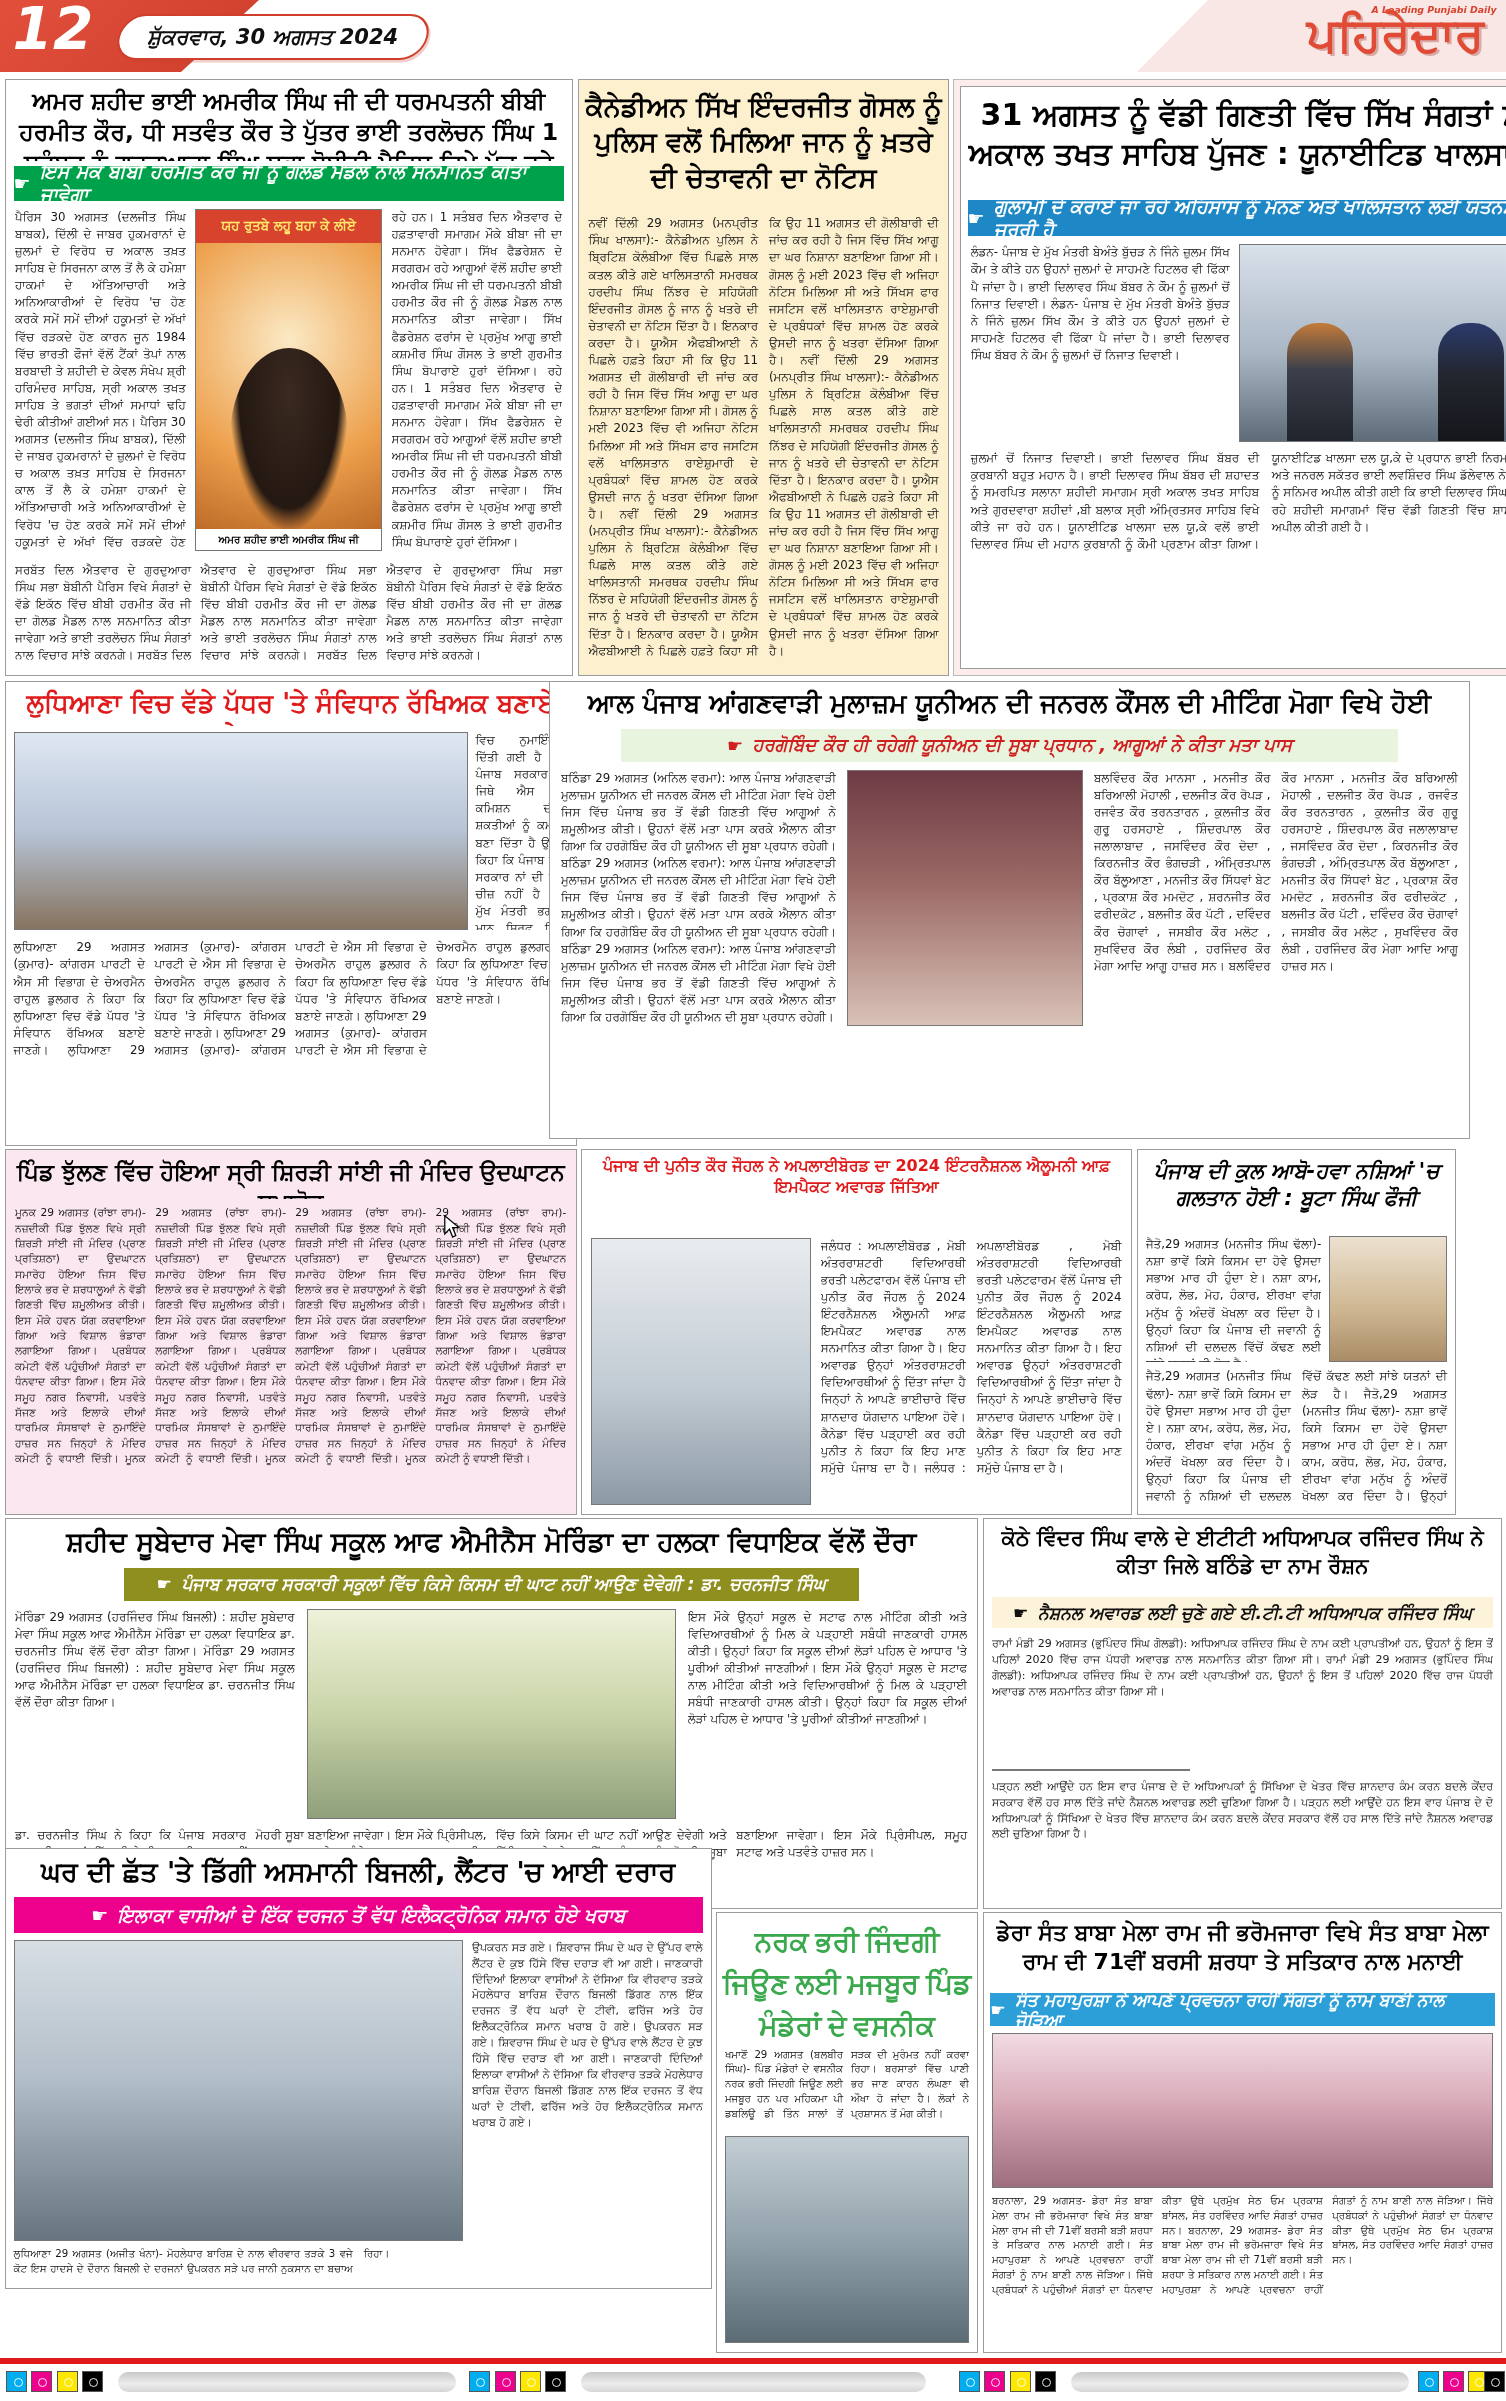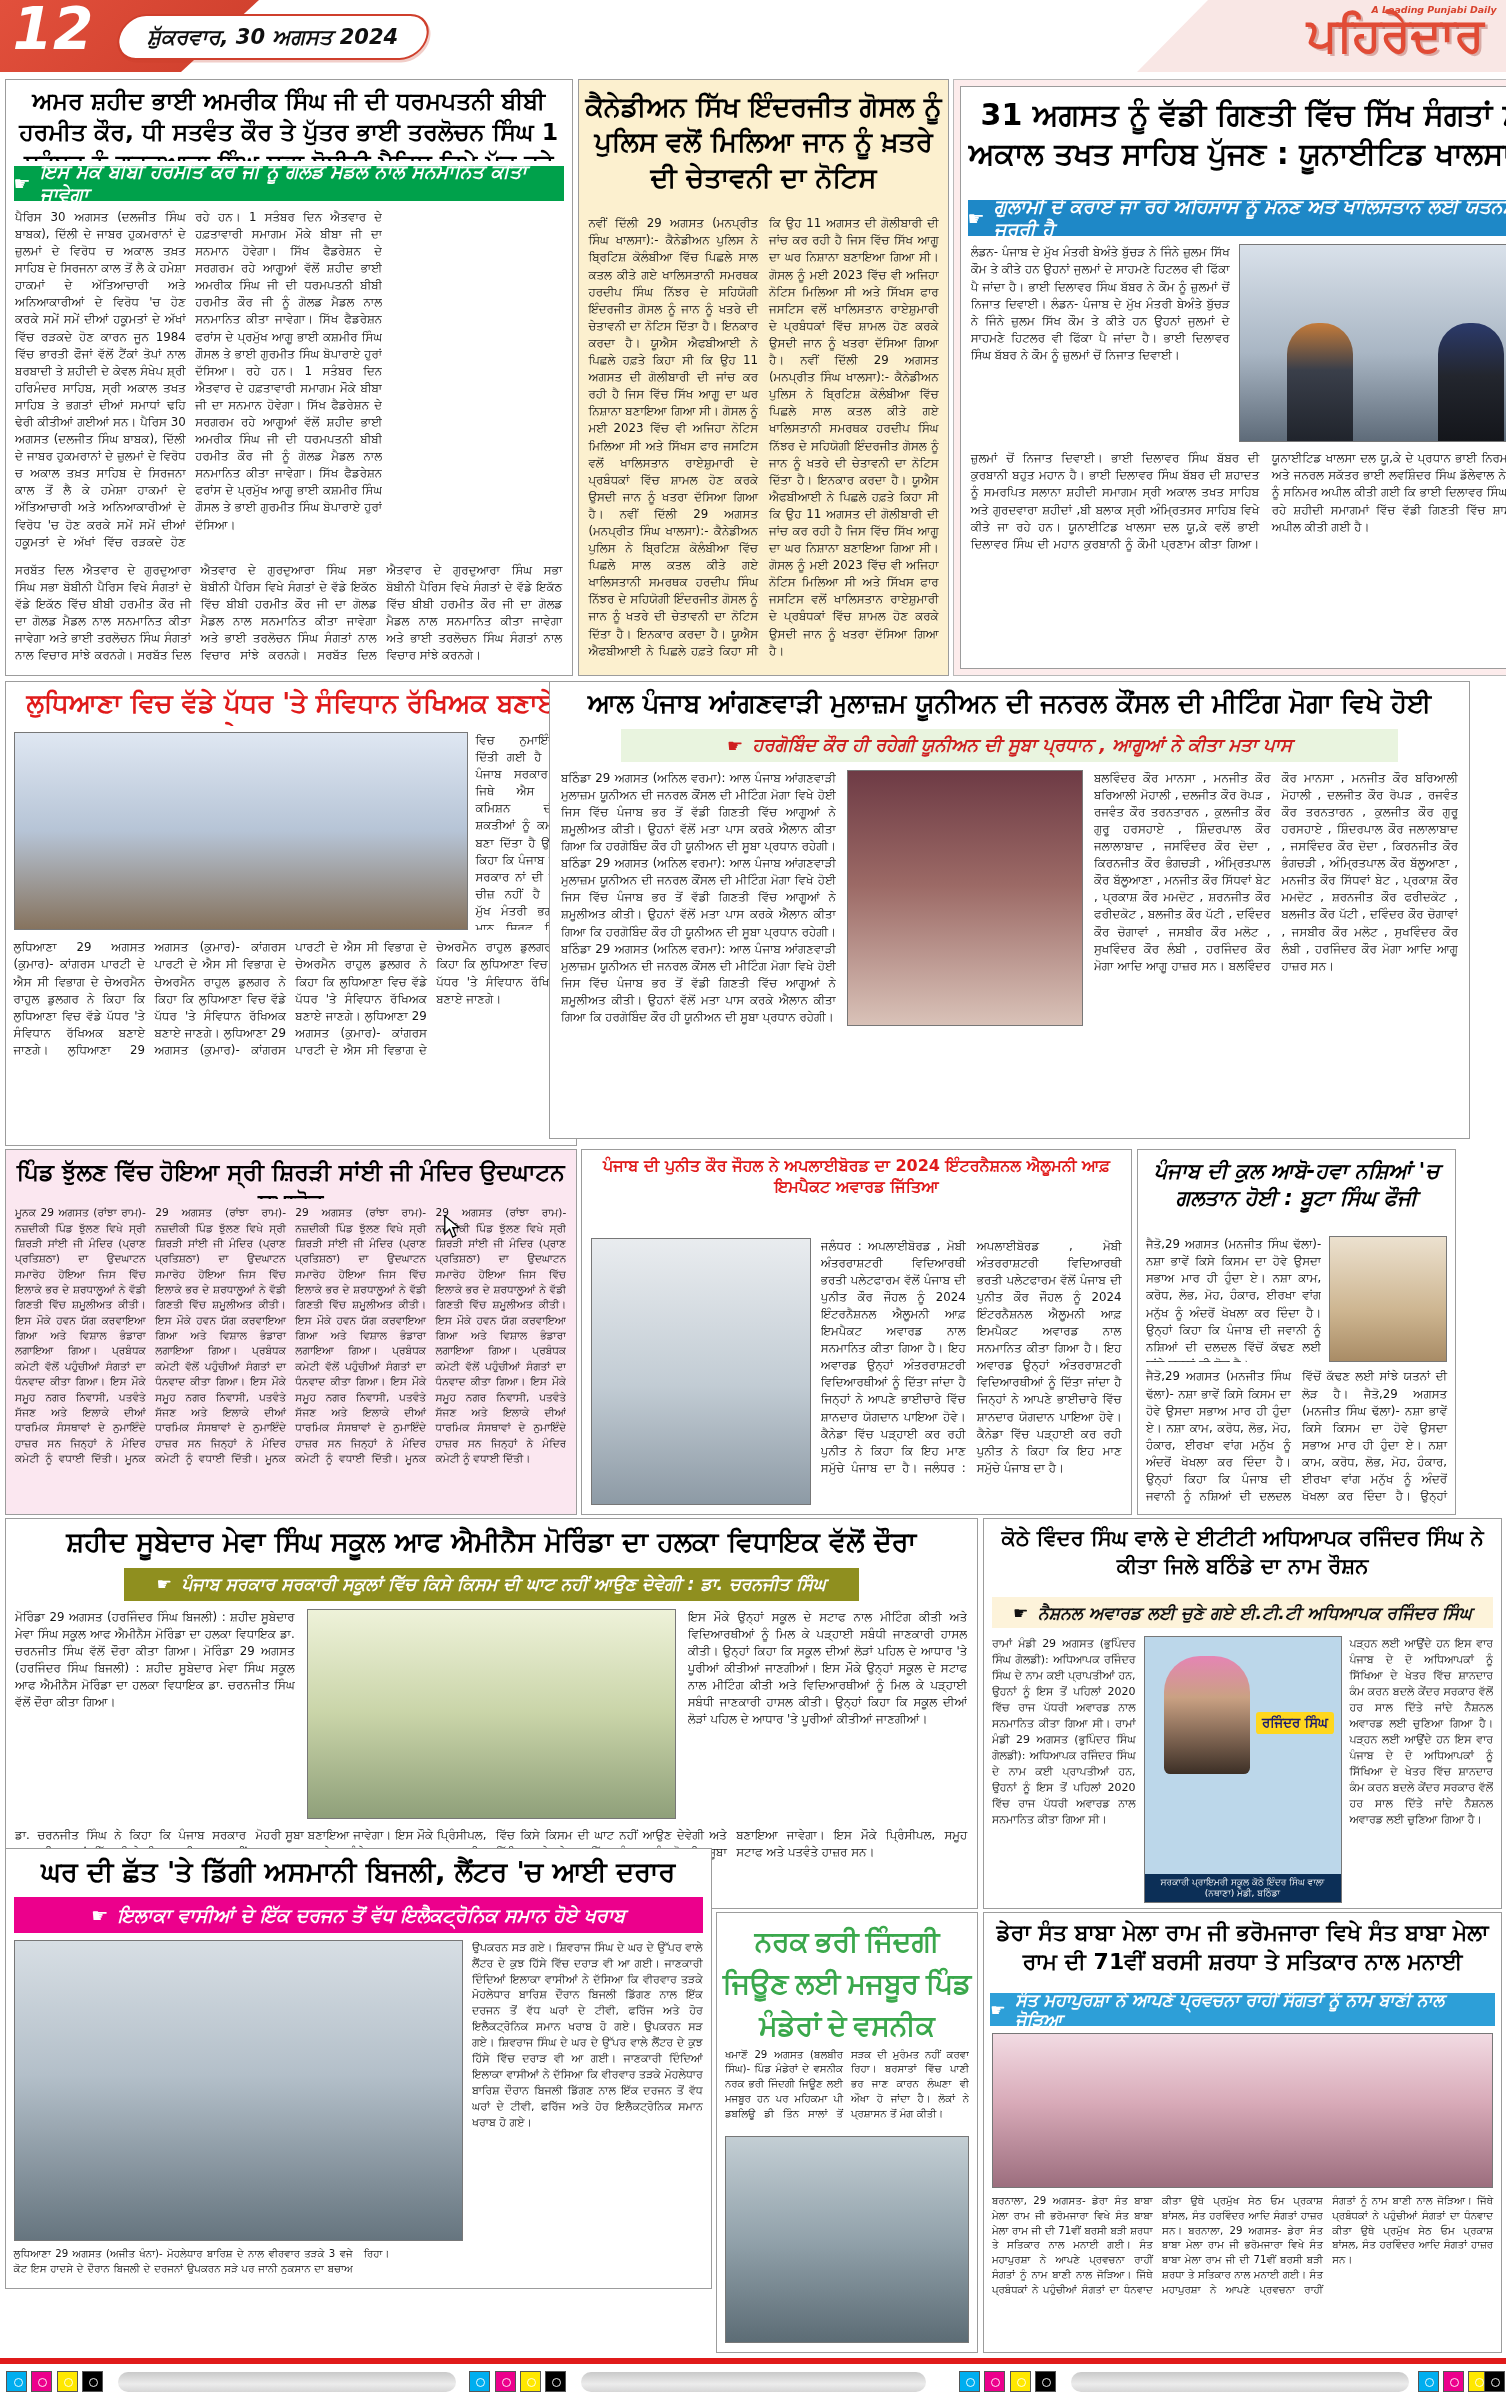--- a/index.html
+++ b/index.html
@@ -93,21 +93,21 @@
   #a9 .hl{font-size:27px;height:41px;padding:4.7px 6.3px 0;}
   #a9 .bar{background:#8f8f1f;height:33px;margin:3.1px 118px 0;font-size:17.3px;}
   .a9row{display:flex;gap:12px;padding:7.9px 9.4px;height:210px;}
   .a9row .bd{flex:1;}
   .photo9a{width:369px;flex:none;background:linear-gradient(180deg,#eef2d9 0%,#c9d4a8 50%,#8fa07a 100%);}
   .a9rest{columns:4;column-gap:9.4px;padding:0 9.4px;height:88px;}
   
   #a10{left:983px;top:1518px;width:519px;height:391px;}
   #a10 .hl{font-size:21px;height:69px;padding:6.3px 6.3px 0;}
   #a10 .bar{background:#fdf3da;color:#111;height:31px;margin:3.1px 7.9px 0;font-size:17.3px;}
-  .a10row{display:flex;gap:7.9px;padding:7.9px;height:267px;}
+  .a10row{display:flex;gap:7.9px;padding:7.9px;height:267px;flex-direction:column;}
   .a10row .bd{flex:1;font-size:11px;}
   .pcard{width:196px;flex:none;background:#bcd7ea;position:relative;border:0.8px solid #777;overflow:hidden;}
   .pcard .face{position:absolute;left:19px;top:19px;width:86px;height:118px;border-radius:36px 36px 6.3px 6.3px;
         background:linear-gradient(180deg,#e585b4 0%,#caa183 35%,#3c2f26 100%);}
   .plabel{position:absolute;right:6.3px;top:75px;background:#ffd71e;color:#1b1b70;font-weight:800;
         font-size:13.3px;padding:3.1px 6.3px;border-radius:3.1px;}
   .pschool{position:absolute;left:0;right:0;bottom:0;background:#0c2f57;color:#fff;font-size:9px;
         padding:3.1px 4.7px;text-align:center;}
   
   #a11{left:4.7px;top:1848px;width:707px;height:441px;}
@@ -155,20 +155,25 @@
   </div>
 
   <div class="art" id="a1">
     <div class="hl">ਅਮਰ ਸ਼ਹੀਦ ਭਾਈ ਅਮਰੀਕ ਸਿੰਘ ਜੀ ਦੀ ਧਰਮਪਤਨੀ ਬੀਬੀ ਹਰਮੀਤ ਕੌਰ, ਧੀ ਸਤਵੰਤ ਕੌਰ ਤੇ ਪੁੱਤਰ ਭਾਈ ਤਰਲੋਚਨ ਸਿੰਘ 1 ਸਤੰਬਰ ਨੂੰ ਗੁਰਦੁਆਰਾ ਸਿੰਘ ਸਭਾ ਬੋਬੀਨੀ ਪੈਰਿਸ ਵਿਖੇ ਪੁੱਜ ਰਹੇ ਹਨ</div>
     <div class="bar">
       <span class="pt">☛</span>
       <span>ਇਸ ਮੌਕੇ ਬੀਬੀ ਹਰਮੀਤ ਕੌਰ ਜੀ ਨੂੰ ਗੋਲਡ ਮੈਡਲ ਨਾਲ ਸਨਮਾਨਿਤ ਕੀਤਾ ਜਾਵੇਗਾ</span>
     </div>
     <div class="a1grid">
       <div class="bd">ਪੈਰਿਸ 30 ਅਗਸਤ (ਦਲਜੀਤ ਸਿੰਘ ਬਾਬਕ), ਦਿੱਲੀ ਦੇ ਜਾਬਰ ਹੁਕਮਰਾਨਾਂ ਦੇ ਜ਼ੁਲਮਾਂ ਦੇ ਵਿਰੋਧ ਚ ਅਕਾਲ ਤਖ਼ਤ ਸਾਹਿਬ ਦੇ ਸਿਰਜਨਾ ਕਾਲ ਤੋਂ ਲੈ ਕੇ ਹਮੇਸ਼ਾ ਹਾਕਮਾਂ ਦੇ ਅੱਤਿਆਚਾਰੀ ਅਤੇ ਅਨਿਆਕਾਰੀਆਂ ਦੇ ਵਿਰੋਧ 'ਚ ਹੋਣ ਕਰਕੇ ਸਮੇਂ ਸਮੇਂ ਦੀਆਂ ਹਕੂਮਤਾਂ ਦੇ ਅੱਖਾਂ ਵਿੱਚ ਰੜਕਦੇ ਹੋਣ ਕਾਰਨ ਜੂਨ 1984 ਵਿੱਚ ਭਾਰਤੀ ਫੌਜਾਂ ਵੱਲੋਂ ਟੈਂਕਾਂ ਤੋਪਾਂ ਨਾਲ ਬਰਬਾਦੀ ਤੇ ਸ਼ਹੀਦੀ ਦੇ ਕੇਵਲ ਸੰਖੇਪ ਸ਼੍ਰੀ ਹਰਿਮੰਦਰ ਸਾਹਿਬ, ਸ੍ਰੀ ਅਕਾਲ ਤਖਤ ਸਾਹਿਬ ਤੇ ਭਗਤਾਂ ਦੀਆਂ ਸਮਾਧਾਂ ਢਹਿ ਢੇਰੀ ਕੀਤੀਆਂ ਗਈਆਂ ਸਨ। ਪੈਰਿਸ 30 ਅਗਸਤ (ਦਲਜੀਤ ਸਿੰਘ ਬਾਬਕ), ਦਿੱਲੀ ਦੇ ਜਾਬਰ ਹੁਕਮਰਾਨਾਂ ਦੇ ਜ਼ੁਲਮਾਂ ਦੇ ਵਿਰੋਧ ਚ ਅਕਾਲ ਤਖ਼ਤ ਸਾਹਿਬ ਦੇ ਸਿਰਜਨਾ ਕਾਲ ਤੋਂ ਲੈ ਕੇ ਹਮੇਸ਼ਾ ਹਾਕਮਾਂ ਦੇ ਅੱਤਿਆਚਾਰੀ ਅਤੇ ਅਨਿਆਕਾਰੀਆਂ ਦੇ ਵਿਰੋਧ 'ਚ ਹੋਣ ਕਰਕੇ ਸਮੇਂ ਸਮੇਂ ਦੀਆਂ ਹਕੂਮਤਾਂ ਦੇ ਅੱਖਾਂ ਵਿੱਚ ਰੜਕਦੇ ਹੋਣ ਕਾਰਨ ਜੂਨ 1984 ਵਿੱਚ ਭਾਰਤੀ ਫੌਜਾਂ ਵੱਲੋਂ ਟੈਂਕਾਂ ਤੋਪਾਂ ਨਾਲ ਬਰਬਾਦੀ ਤੇ ਸ਼ਹੀਦੀ ਦੇ ਕੇਵਲ ਸੰਖੇਪ ਸ਼੍ਰੀ ਹਰਿਮੰਦਰ ਸਾਹਿਬ, ਸ੍ਰੀ ਅਕਾਲ ਤਖਤ ਸਾਹਿਬ ਤੇ ਭਗਤਾਂ ਦੀਆਂ ਸਮਾਧਾਂ ਢਹਿ ਢੇਰੀ ਕੀਤੀਆਂ ਗਈਆਂ ਸਨ।</div>
+      <div class="photo photo1">
+        <div class="p1top">ਯਹ ਰੁਤਬੇ ਲਹੂ ਬਹਾ ਕੇ ਲੀਏ</div>
+        <div class="p1sil"></div>
+        <div class="p1cap">ਅਮਰ ਸ਼ਹੀਦ ਭਾਈ ਅਮਰੀਕ ਸਿੰਘ ਜੀ</div>
+      </div>
       <div class="bd">ਰਹੇ ਹਨ। 1 ਸਤੰਬਰ ਦਿਨ ਐਤਵਾਰ ਦੇ ਹਫ਼ਤਾਵਾਰੀ ਸਮਾਗਮ ਮੌਕੇ ਬੀਬਾ ਜੀ ਦਾ ਸਨਮਾਨ ਹੋਵੇਗਾ। ਸਿੱਖ ਫੈਡਰੇਸ਼ਨ ਦੇ ਸਰਗਰਮ ਰਹੇ ਆਗੂਆਂ ਵੱਲੋਂ ਸ਼ਹੀਦ ਭਾਈ ਅਮਰੀਕ ਸਿੰਘ ਜੀ ਦੀ ਧਰਮਪਤਨੀ ਬੀਬੀ ਹਰਮੀਤ ਕੌਰ ਜੀ ਨੂੰ ਗੋਲਡ ਮੈਡਲ ਨਾਲ ਸਨਮਾਨਿਤ ਕੀਤਾ ਜਾਵੇਗਾ। ਸਿੱਖ ਫੈਡਰੇਸ਼ਨ ਫਰਾਂਸ ਦੇ ਪ੍ਰਮੁੱਖ ਆਗੂ ਭਾਈ ਕਸ਼ਮੀਰ ਸਿੰਘ ਗੌਸਲ ਤੇ ਭਾਈ ਗੁਰਮੀਤ ਸਿੰਘ ਬੋਪਾਰਾਏ ਹੁਰਾਂ ਦੱਸਿਆ। ਰਹੇ ਹਨ। 1 ਸਤੰਬਰ ਦਿਨ ਐਤਵਾਰ ਦੇ ਹਫ਼ਤਾਵਾਰੀ ਸਮਾਗਮ ਮੌਕੇ ਬੀਬਾ ਜੀ ਦਾ ਸਨਮਾਨ ਹੋਵੇਗਾ। ਸਿੱਖ ਫੈਡਰੇਸ਼ਨ ਦੇ ਸਰਗਰਮ ਰਹੇ ਆਗੂਆਂ ਵੱਲੋਂ ਸ਼ਹੀਦ ਭਾਈ ਅਮਰੀਕ ਸਿੰਘ ਜੀ ਦੀ ਧਰਮਪਤਨੀ ਬੀਬੀ ਹਰਮੀਤ ਕੌਰ ਜੀ ਨੂੰ ਗੋਲਡ ਮੈਡਲ ਨਾਲ ਸਨਮਾਨਿਤ ਕੀਤਾ ਜਾਵੇਗਾ। ਸਿੱਖ ਫੈਡਰੇਸ਼ਨ ਫਰਾਂਸ ਦੇ ਪ੍ਰਮੁੱਖ ਆਗੂ ਭਾਈ ਕਸ਼ਮੀਰ ਸਿੰਘ ਗੌਸਲ ਤੇ ਭਾਈ ਗੁਰਮੀਤ ਸਿੰਘ ਬੋਪਾਰਾਏ ਹੁਰਾਂ ਦੱਸਿਆ।</div>
     </div>
     <div class="bd a1rest">ਸਰਬੱਤ ਦਿਲ ਐਤਵਾਰ ਦੇ ਗੁਰਦੁਆਰਾ ਸਿੰਘ ਸਭਾ ਬੋਬੀਨੀ ਪੈਰਿਸ ਵਿਖੇ ਸੰਗਤਾਂ ਦੇ ਵੱਡੇ ਇਕੱਠ ਵਿੱਚ ਬੀਬੀ ਹਰਮੀਤ ਕੌਰ ਜੀ ਦਾ ਗੋਲਡ ਮੈਡਲ ਨਾਲ ਸਨਮਾਨਿਤ ਕੀਤਾ ਜਾਵੇਗਾ ਅਤੇ ਭਾਈ ਤਰਲੋਚਨ ਸਿੰਘ ਸੰਗਤਾਂ ਨਾਲ ਵਿਚਾਰ ਸਾਂਝੇ ਕਰਨਗੇ। ਸਰਬੱਤ ਦਿਲ ਐਤਵਾਰ ਦੇ ਗੁਰਦੁਆਰਾ ਸਿੰਘ ਸਭਾ ਬੋਬੀਨੀ ਪੈਰਿਸ ਵਿਖੇ ਸੰਗਤਾਂ ਦੇ ਵੱਡੇ ਇਕੱਠ ਵਿੱਚ ਬੀਬੀ ਹਰਮੀਤ ਕੌਰ ਜੀ ਦਾ ਗੋਲਡ ਮੈਡਲ ਨਾਲ ਸਨਮਾਨਿਤ ਕੀਤਾ ਜਾਵੇਗਾ ਅਤੇ ਭਾਈ ਤਰਲੋਚਨ ਸਿੰਘ ਸੰਗਤਾਂ ਨਾਲ ਵਿਚਾਰ ਸਾਂਝੇ ਕਰਨਗੇ। ਸਰਬੱਤ ਦਿਲ ਐਤਵਾਰ ਦੇ ਗੁਰਦੁਆਰਾ ਸਿੰਘ ਸਭਾ ਬੋਬੀਨੀ ਪੈਰਿਸ ਵਿਖੇ ਸੰਗਤਾਂ ਦੇ ਵੱਡੇ ਇਕੱਠ ਵਿੱਚ ਬੀਬੀ ਹਰਮੀਤ ਕੌਰ ਜੀ ਦਾ ਗੋਲਡ ਮੈਡਲ ਨਾਲ ਸਨਮਾਨਿਤ ਕੀਤਾ ਜਾਵੇਗਾ ਅਤੇ ਭਾਈ ਤਰਲੋਚਨ ਸਿੰਘ ਸੰਗਤਾਂ ਨਾਲ ਵਿਚਾਰ ਸਾਂਝੇ ਕਰਨਗੇ।</div>
   </div>
 
   <div class="art" id="a2">
     <div class="hl">ਕੈਨੇਡੀਅਨ ਸਿੱਖ ਇੰਦਰਜੀਤ ਗੋਸਲ ਨੂੰ ਪੁਲਿਸ ਵਲੋਂ ਮਿਲਿਆ ਜਾਨ ਨੂੰ ਖ਼ਤਰੇ ਦੀ ਚੇਤਾਵਨੀ ਦਾ ਨੋਟਿਸ</div>
     <div class="bd">ਨਵੀਂ ਦਿੱਲੀ 29 ਅਗਸਤ (ਮਨਪ੍ਰੀਤ ਸਿੰਘ ਖਾਲਸਾ):- ਕੈਨੇਡੀਅਨ ਪੁਲਿਸ ਨੇ ਬ੍ਰਿਟਿਸ਼ ਕੋਲੰਬੀਆ ਵਿੱਚ ਪਿਛਲੇ ਸਾਲ ਕਤਲ ਕੀਤੇ ਗਏ ਖਾਲਿਸਤਾਨੀ ਸਮਰਥਕ ਹਰਦੀਪ ਸਿੰਘ ਨਿੱਝਰ ਦੇ ਸਹਿਯੋਗੀ ਇੰਦਰਜੀਤ ਗੋਸਲ ਨੂੰ ਜਾਨ ਨੂੰ ਖਤਰੇ ਦੀ ਚੇਤਾਵਨੀ ਦਾ ਨੋਟਿਸ ਦਿੱਤਾ ਹੈ। ਇਨਕਾਰ ਕਰਦਾ ਹੈ। ਯੂਐਸ ਐਫਬੀਆਈ ਨੇ ਪਿਛਲੇ ਹਫ਼ਤੇ ਕਿਹਾ ਸੀ ਕਿ ਉਹ 11 ਅਗਸਤ ਦੀ ਗੋਲੀਬਾਰੀ ਦੀ ਜਾਂਚ ਕਰ ਰਹੀ ਹੈ ਜਿਸ ਵਿੱਚ ਸਿੱਖ ਆਗੂ ਦਾ ਘਰ ਨਿਸ਼ਾਨਾ ਬਣਾਇਆ ਗਿਆ ਸੀ। ਗੋਸਲ ਨੂੰ ਮਈ 2023 ਵਿੱਚ ਵੀ ਅਜਿਹਾ ਨੋਟਿਸ ਮਿਲਿਆ ਸੀ ਅਤੇ ਸਿੱਖਸ ਫਾਰ ਜਸਟਿਸ ਵਲੋਂ ਖਾਲਿਸਤਾਨ ਰਾਏਸ਼ੁਮਾਰੀ ਦੇ ਪ੍ਰਬੰਧਕਾਂ ਵਿੱਚ ਸ਼ਾਮਲ ਹੋਣ ਕਰਕੇ ਉਸਦੀ ਜਾਨ ਨੂੰ ਖਤਰਾ ਦੱਸਿਆ ਗਿਆ ਹੈ। ਨਵੀਂ ਦਿੱਲੀ 29 ਅਗਸਤ (ਮਨਪ੍ਰੀਤ ਸਿੰਘ ਖਾਲਸਾ):- ਕੈਨੇਡੀਅਨ ਪੁਲਿਸ ਨੇ ਬ੍ਰਿਟਿਸ਼ ਕੋਲੰਬੀਆ ਵਿੱਚ ਪਿਛਲੇ ਸਾਲ ਕਤਲ ਕੀਤੇ ਗਏ ਖਾਲਿਸਤਾਨੀ ਸਮਰਥਕ ਹਰਦੀਪ ਸਿੰਘ ਨਿੱਝਰ ਦੇ ਸਹਿਯੋਗੀ ਇੰਦਰਜੀਤ ਗੋਸਲ ਨੂੰ ਜਾਨ ਨੂੰ ਖਤਰੇ ਦੀ ਚੇਤਾਵਨੀ ਦਾ ਨੋਟਿਸ ਦਿੱਤਾ ਹੈ। ਇਨਕਾਰ ਕਰਦਾ ਹੈ। ਯੂਐਸ ਐਫਬੀਆਈ ਨੇ ਪਿਛਲੇ ਹਫ਼ਤੇ ਕਿਹਾ ਸੀ ਕਿ ਉਹ 11 ਅਗਸਤ ਦੀ ਗੋਲੀਬਾਰੀ ਦੀ ਜਾਂਚ ਕਰ ਰਹੀ ਹੈ ਜਿਸ ਵਿੱਚ ਸਿੱਖ ਆਗੂ ਦਾ ਘਰ ਨਿਸ਼ਾਨਾ ਬਣਾਇਆ ਗਿਆ ਸੀ। ਗੋਸਲ ਨੂੰ ਮਈ 2023 ਵਿੱਚ ਵੀ ਅਜਿਹਾ ਨੋਟਿਸ ਮਿਲਿਆ ਸੀ ਅਤੇ ਸਿੱਖਸ ਫਾਰ ਜਸਟਿਸ ਵਲੋਂ ਖਾਲਿਸਤਾਨ ਰਾਏਸ਼ੁਮਾਰੀ ਦੇ ਪ੍ਰਬੰਧਕਾਂ ਵਿੱਚ ਸ਼ਾਮਲ ਹੋਣ ਕਰਕੇ ਉਸਦੀ ਜਾਨ ਨੂੰ ਖਤਰਾ ਦੱਸਿਆ ਗਿਆ ਹੈ। ਨਵੀਂ ਦਿੱਲੀ 29 ਅਗਸਤ (ਮਨਪ੍ਰੀਤ ਸਿੰਘ ਖਾਲਸਾ):- ਕੈਨੇਡੀਅਨ ਪੁਲਿਸ ਨੇ ਬ੍ਰਿਟਿਸ਼ ਕੋਲੰਬੀਆ ਵਿੱਚ ਪਿਛਲੇ ਸਾਲ ਕਤਲ ਕੀਤੇ ਗਏ ਖਾਲਿਸਤਾਨੀ ਸਮਰਥਕ ਹਰਦੀਪ ਸਿੰਘ ਨਿੱਝਰ ਦੇ ਸਹਿਯੋਗੀ ਇੰਦਰਜੀਤ ਗੋਸਲ ਨੂੰ ਜਾਨ ਨੂੰ ਖਤਰੇ ਦੀ ਚੇਤਾਵਨੀ ਦਾ ਨੋਟਿਸ ਦਿੱਤਾ ਹੈ। ਇਨਕਾਰ ਕਰਦਾ ਹੈ। ਯੂਐਸ ਐਫਬੀਆਈ ਨੇ ਪਿਛਲੇ ਹਫ਼ਤੇ ਕਿਹਾ ਸੀ ਕਿ ਉਹ 11 ਅਗਸਤ ਦੀ ਗੋਲੀਬਾਰੀ ਦੀ ਜਾਂਚ ਕਰ ਰਹੀ ਹੈ ਜਿਸ ਵਿੱਚ ਸਿੱਖ ਆਗੂ ਦਾ ਘਰ ਨਿਸ਼ਾਨਾ ਬਣਾਇਆ ਗਿਆ ਸੀ। ਗੋਸਲ ਨੂੰ ਮਈ 2023 ਵਿੱਚ ਵੀ ਅਜਿਹਾ ਨੋਟਿਸ ਮਿਲਿਆ ਸੀ ਅਤੇ ਸਿੱਖਸ ਫਾਰ ਜਸਟਿਸ ਵਲੋਂ ਖਾਲਿਸਤਾਨ ਰਾਏਸ਼ੁਮਾਰੀ ਦੇ ਪ੍ਰਬੰਧਕਾਂ ਵਿੱਚ ਸ਼ਾਮਲ ਹੋਣ ਕਰਕੇ ਉਸਦੀ ਜਾਨ ਨੂੰ ਖਤਰਾ ਦੱਸਿਆ ਗਿਆ ਹੈ।</div>
   </div>
 

